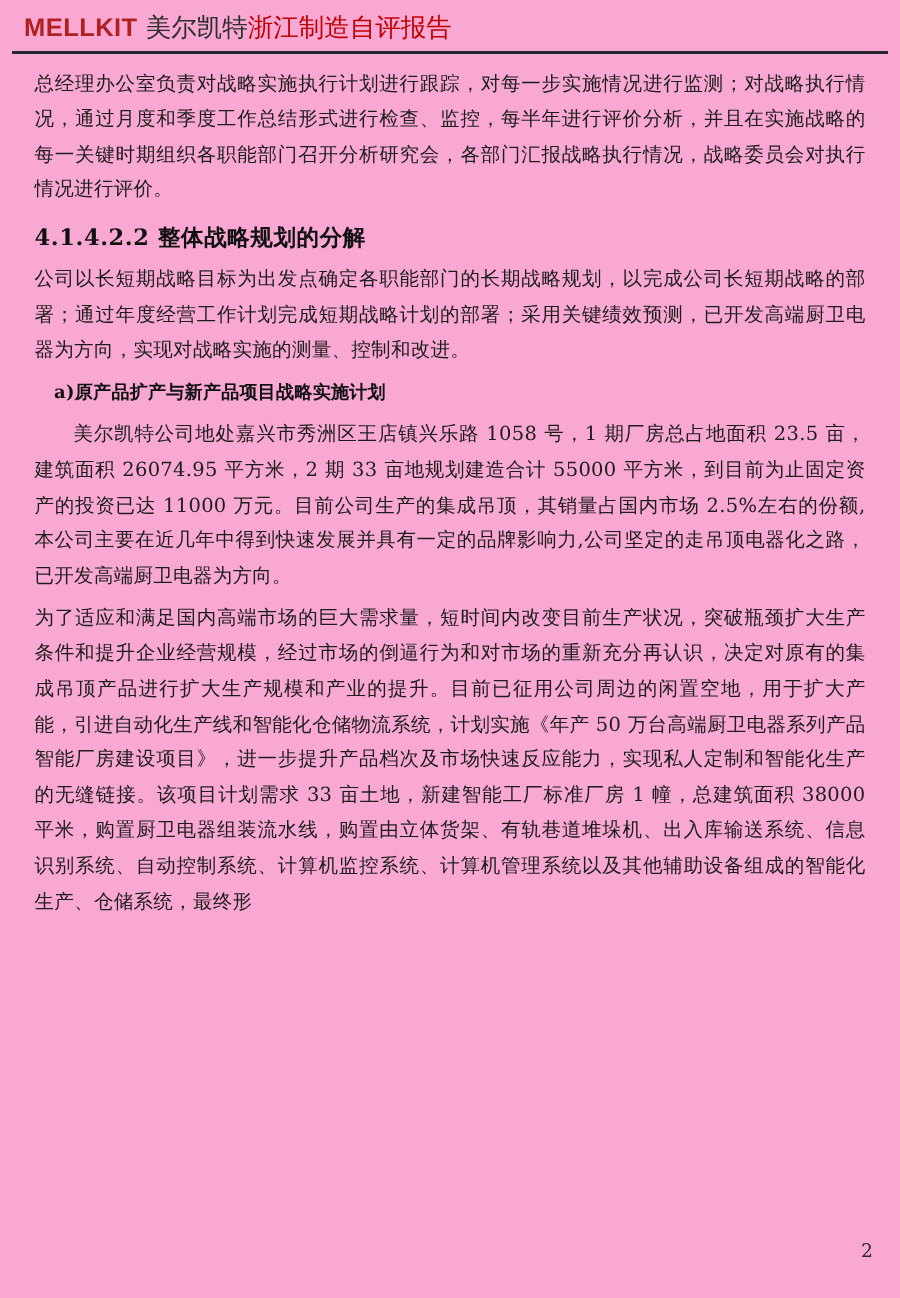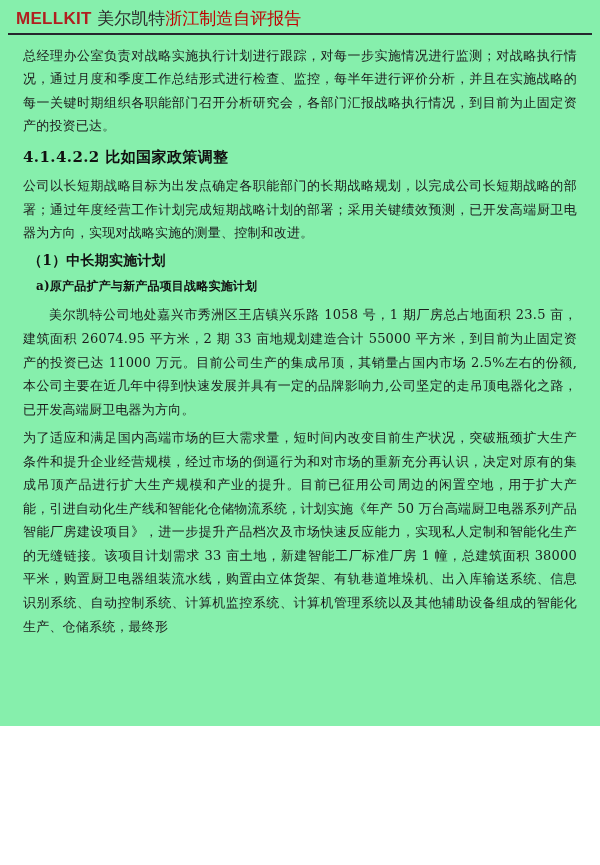--- a/index.html
+++ b/index.html
@@ -3,22 +3,22 @@
 <meta charset="utf-8">
 <style>
   html, body {
     margin: 0;
     padding: 0;
     background: #ffffff;
   }
   .page {
     position: relative;
     width: 600px;
-    height: 726px;
-    background: #86efac;
+    height: 865px;
+    background: #f9a8d4;
     overflow: hidden;
     font-family: "DejaVu Serif", "Liberation Serif", serif;
     color: #1c1c1c;
   }
   .doc-header {
     margin: 0 8px;
     padding: 8px 4px 4px 8px;
     border-bottom: 2px solid #26262e;
     font-size: 17px;
     line-height: 21px;
@@ -78,24 +78,23 @@
 <body>
 
 <div class="page">
 
   <header class="doc-header">
     <span class="brand">MELLKIT</span>
     <span class="title-black">美尔凯特</span><span class="title-red">浙江制造自评报告</span>
   </header>
 
   <main class="doc-body">
-    <p class="para">总经理办公室负责对战略实施执行计划进行跟踪，对每一步实施情况进行监测；对战略执行情况，通过月度和季度工作总结形式进行检查、监控，每半年进行评价分析，并且在实施战略的每一关键时期组织各职能部门召开分析研究会，各部门汇报战略执行情况，到目前为止固定资产的投资已达。</p>
-    <h2 class="section-heading">4.1.4.2.2 比如国家政策调整</h2>
+    <p class="para">总经理办公室负责对战略实施执行计划进行跟踪，对每一步实施情况进行监测；对战略执行情况，通过月度和季度工作总结形式进行检查、监控，每半年进行评价分析，并且在实施战略的每一关键时期组织各职能部门召开分析研究会，各部门汇报战略执行情况，战略委员会对执行情况进行评价。</p>
+    <h2 class="section-heading">4.1.4.2.2 整体战略规划的分解</h2>
     <p class="para">公司以长短期战略目标为出发点确定各职能部门的长期战略规划，以完成公司长短期战略的部署；通过年度经营工作计划完成短期战略计划的部署；采用关键绩效预测，已开发高端厨卫电器为方向，实现对战略实施的测量、控制和改进。</p>
-    <div class="list-item-1">（1）中长期实施计划</div>
     <div class="list-item-2">a)原产品扩产与新产品项目战略实施计划</div>
     <p class="para para-indent">美尔凯特公司地处嘉兴市秀洲区王店镇兴乐路 1058 号，1 期厂房总占地面积 23.5 亩，建筑面积 26074.95 平方米，2 期 33 亩地规划建造合计 55000 平方米，到目前为止固定资产的投资已达 11000 万元。目前公司生产的集成吊顶，其销量占国内市场 2.5%左右的份额,本公司主要在近几年中得到快速发展并具有一定的品牌影响力,公司坚定的走吊顶电器化之路，已开发高端厨卫电器为方向。</p>
     <p class="para">为了适应和满足国内高端市场的巨大需求量，短时间内改变目前生产状况，突破瓶颈扩大生产条件和提升企业经营规模，经过市场的倒逼行为和对市场的重新充分再认识，决定对原有的集成吊顶产品进行扩大生产规模和产业的提升。目前已征用公司周边的闲置空地，用于扩大产能，引进自动化生产线和智能化仓储物流系统，计划实施《年产 50 万台高端厨卫电器系列产品智能厂房建设项目》，进一步提升产品档次及市场快速反应能力，实现私人定制和智能化生产的无缝链接。该项目计划需求 33 亩土地，新建智能工厂标准厂房 1 幢，总建筑面积 38000 平米，购置厨卫电器组装流水线，购置由立体货架、有轨巷道堆垛机、出入库输送系统、信息识别系统、自动控制系统、计算机监控系统、计算机管理系统以及其他辅助设备组成的智能化生产、仓储系统，最终形</p>
   </main>
 
   <div class="page-number">2</div>
 
 </div>
 
 </body></html>

